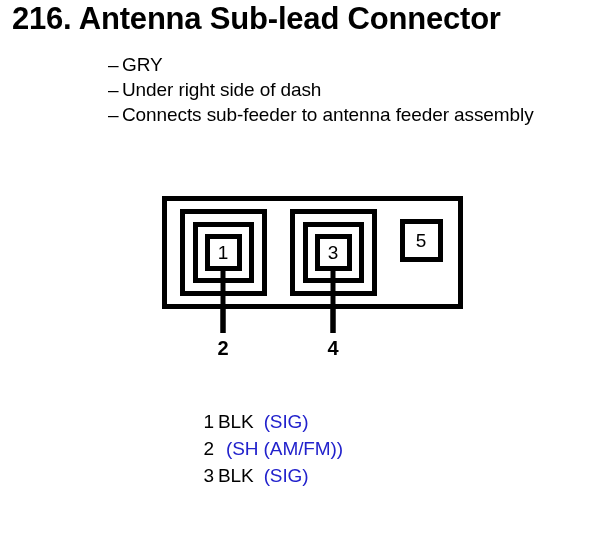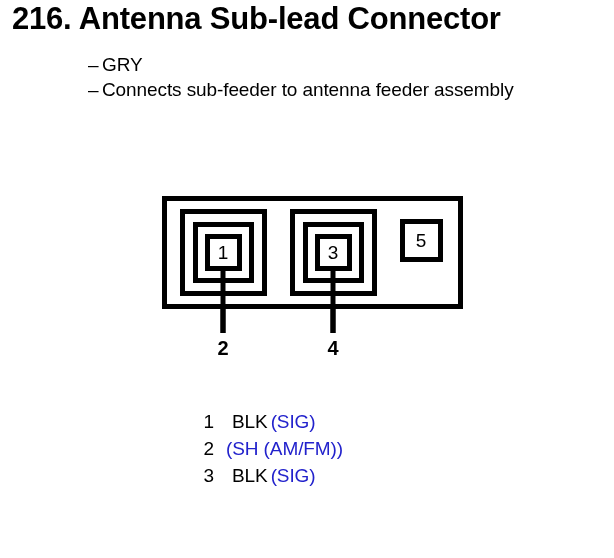--- a/index.html
+++ b/index.html
@@ -37,20 +37,21 @@
     position: absolute;
     left: 88px;
     top: 52px;
     width: 520px;
   }
   .desc-line {
     font-size: 19px;
     line-height: 25px;
     white-space: nowrap;
     letter-spacing: -0.1px;
+    margin-left: 20px;
   }
   .desc-dash {
     display: inline-block;
     width: 14px;
   }
 
   
   #connector-diagram {
     position: absolute;
     left: 150px;
@@ -75,43 +76,46 @@
     letter-spacing: -0.1px;
   }
   .pin-num {
     display: inline-block;
     width: 18px;
     text-align: right;
     color: #000000;
   }
   .pin-color {
     color: #000000;
-    margin-left: 18px;
+    margin-left: 4px;
   }
   .pin-signal {
     color: #2222cc;
-    margin-left: 3px;
+    margin-left: 10px;
   }
   .pin-signal.no-color {
     margin-left: 12px;
   }
 </style>
 </head>
 <body>
 
 <div id="header-block">
 
   <div id="page-title">216.  Antenna Sub-lead Connector</div>
 
   <div id="description-list">
 
     <div class="desc-line">
       <span class="desc-dash">–</span><span>GRY</span>
     </div>
 
+    <div class="desc-line">
+      <span class="desc-dash">–</span><span>Under right side of dash</span>
+    </div>
 
     <div class="desc-line">
       <span class="desc-dash">–</span><span>Connects sub-feeder to antenna feeder assembly</span>
     </div>
 
   </div>
 </div>
 
 <div id="connector-diagram">
   <svg width="330" height="175" viewBox="0 0 330 175">

